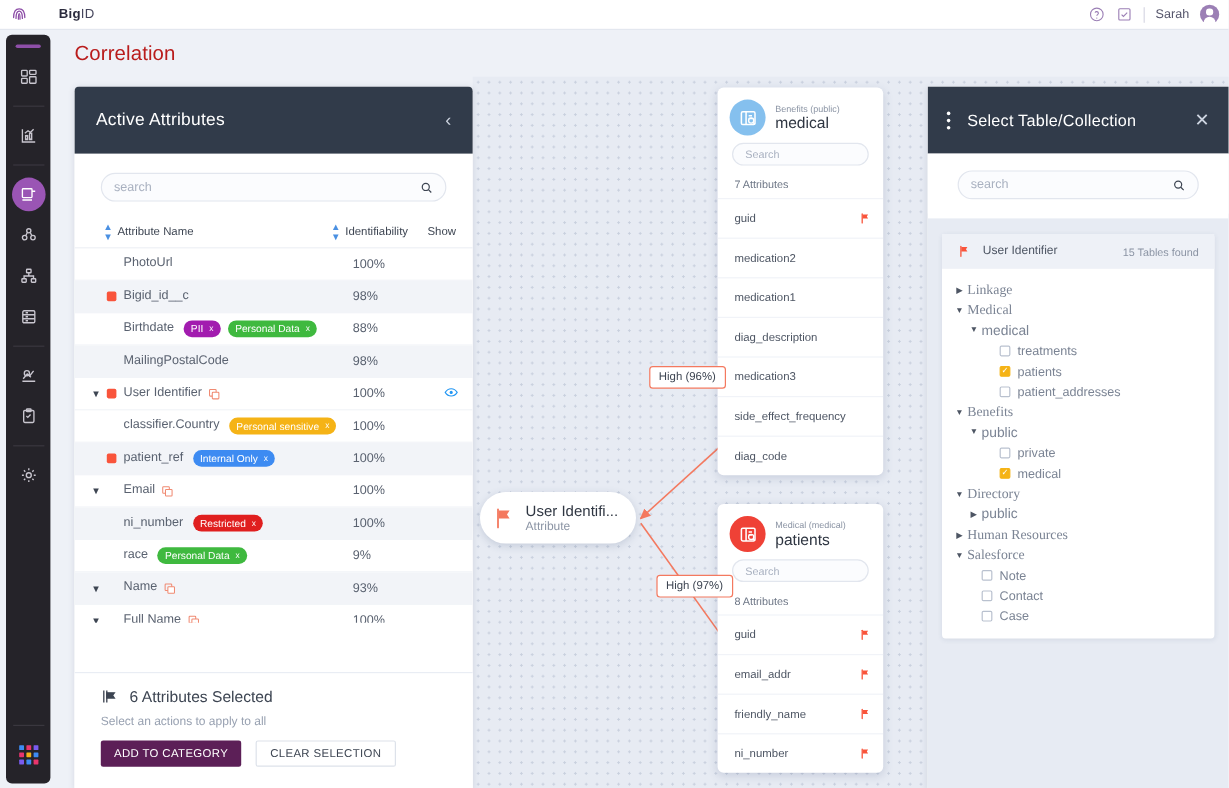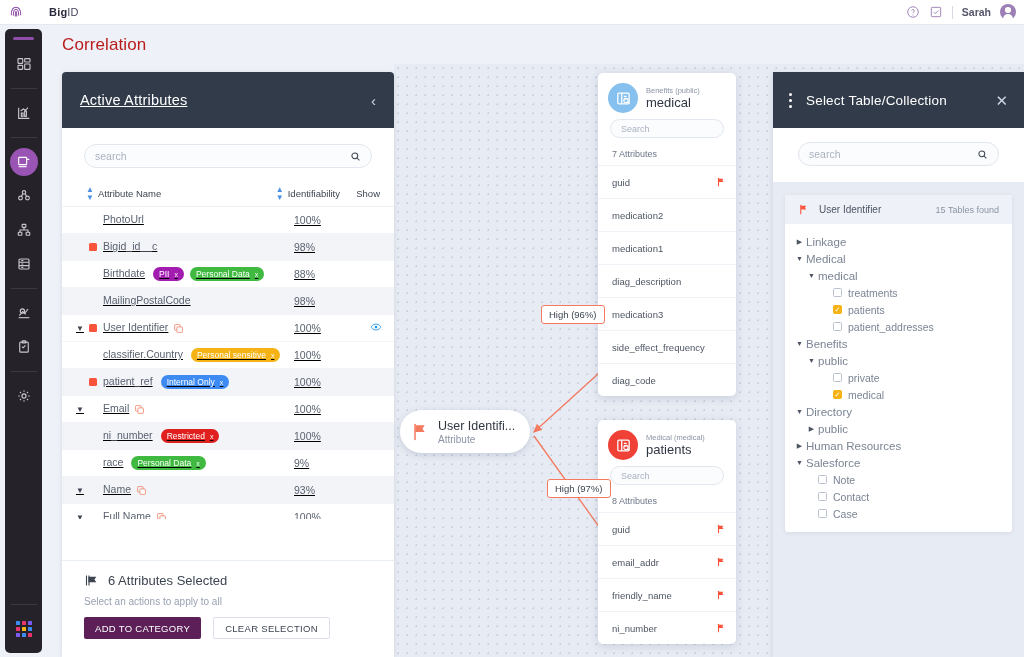--- a/index.html
+++ b/index.html
@@ -14,21 +14,21 @@
   
   .topbar {
     position: absolute; left: 0; top: 0; width: 1024px; height: 25px;
     background: #ffffff; border-bottom: 1px solid #e3e7ef;
     display: flex; align-items: center; z-index: 40;
   }
   .brand { display: flex; align-items: center; gap: 6px; padding-left: 8px; }
   .brand-logo { width: 16px; height: 16px; }
   .brand-text { font-size: 11px; font-weight: bold; color: #2b2b3d; letter-spacing: .2px; margin-left: 19px; }
   .brand-text .light { font-weight: normal; color: #45455c; }
-  .topbar-right { margin-left: auto; display: flex; align-items: center; gap: 9px; padding-right: 8px; font-weight: bold; }
+  .topbar-right { margin-left: auto; display: flex; align-items: center; gap: 9px; padding-right: 8px; }
   .tb-icon { width: 14px; height: 14px; color: #9b7fb5; display: block; }
   .tb-sep { width: 1px; height: 13px; background: #d8d8e4; }
   .tb-user { font-size: 10.5px; color: #55556b; }
   .tb-avatar { width: 16px; height: 16px; border-radius: 50%; background: #9b7fb5; position: relative; }
   .tb-avatar::before { content:""; position:absolute; left:5.2px; top:3px; width:5.5px; height:5.5px; border-radius:50%; background:#fff; }
   .tb-avatar::after { content:""; position:absolute; left:3px; top:9.5px; width:10px; height:6px; border-radius:5px 5px 0 0; background:#fff; }
 
   
   .rail {
     position: absolute; left: 5px; top: 29px; width: 37px; height: 624px;
@@ -58,21 +58,21 @@
   
   .attr-panel {
     position: absolute; left: 62px; top: 72px; width: 332px; height: 585px;
     background: #ffffff; border-radius: 4px 4px 0 0;
     box-shadow: 0 1px 5px rgba(60,70,100,.13); overflow: hidden;
   }
   .attr-head {
     height: 56px; background: #313b4a; color: #fff;
     display: flex; align-items: center; padding: 0 18px;
   }
-  .attr-head h2 { font-size: 14.5px; font-weight: normal; letter-spacing: .2px; text-decoration: underline; }
+  .attr-head h2 { font-size: 14.5px; font-weight: normal; letter-spacing: .2px; }
   .collapse-chev { margin-left: auto; color: #cfd6e2; font-size: 15px; line-height: 1; }
   .attr-search-wrap { padding: 16px 22px 13px; }
   .srch {
     height: 24px; border: 1px solid #e2e6ee; border-radius: 12px;
     background: #fbfcfe; display: flex; align-items: center; padding: 0 10px;
   }
   .srch input {
     flex: 1; border: 0; outline: 0; background: transparent;
     font-family: inherit; font-size: 10.5px; color: #6c7585;
   }
@@ -80,21 +80,21 @@
   .srch .mag { width: 11px; height: 11px; color: #3d4552; }
   .attr-cols {
     display: flex; align-items: center; height: 26px;
     padding: 0 10px 0 24px; border-bottom: 1px solid #eef1f6;
     font-size: 9.5px; color: #3d4552;
   }
   .sorticon { color: #4a90e2; font-size: 8px; line-height: 8px; margin-right: 4px; display:inline-block; }
   .col-name { display: flex; align-items: center; }
   .col-ident { margin-left: auto; display: flex; align-items: center; }
   .col-show { width: 44px; text-align: right; padding-right: 4px; }
-  .attr-list { height: 312px; overflow: hidden; text-decoration: underline; }
+  .attr-list { height: 312px; overflow: hidden; }
   .arow {
     display: flex; align-items: center; min-height: 27px;
     padding: 3px 10px 3px 14px; font-size: 10.5px; color: #5a6270;
     border-bottom: 1px solid #f2f4f8;
   }
   .arow.alt { background: #f2f4f8; }
   .arow .caret { width: 13px; color: #3d4552; font-size: 8px; flex: none; }
   .dot { width: 8px; height: 8px; background: #f9543b; border-radius: 1.5px; flex: none; margin-right: 6px; }
   .dot.hidden { visibility: hidden; }
   .aname { color: #5a6270; max-width: 86px; line-height: 11.5px; }
@@ -205,21 +205,21 @@
   .cbx {
     width: 9px; height: 9px; border: 1px solid #b9c1cf; border-radius: 1.5px;
     background: #fff; flex: none; margin-right: 6px;
   }
   .cbx.on {
     background: #f5b316; border-color: #f5b316;
     display: flex; align-items: center; justify-content: center;
   }
   .cbx.on::after { content:"✓"; color:#fff; font-size:7px; line-height:7px; }
   .tlabel { white-space: nowrap; }
-  .tnode.lvl0 { padding-left: 2px; }
+  .tnode.lvl0 { padding-left: 2px; font-family: Liberation Serif, serif; }
   .tnode.lvl1 { padding-left: 14px; }
   .tnode.lvl2 { padding-left: 29px; }
   .tnode.sz-lg .tlabel { font-size: 11.5px; }
 </style>
 </head>
 <body>
 
 <div id="app">
 
   <div class="topbar">

